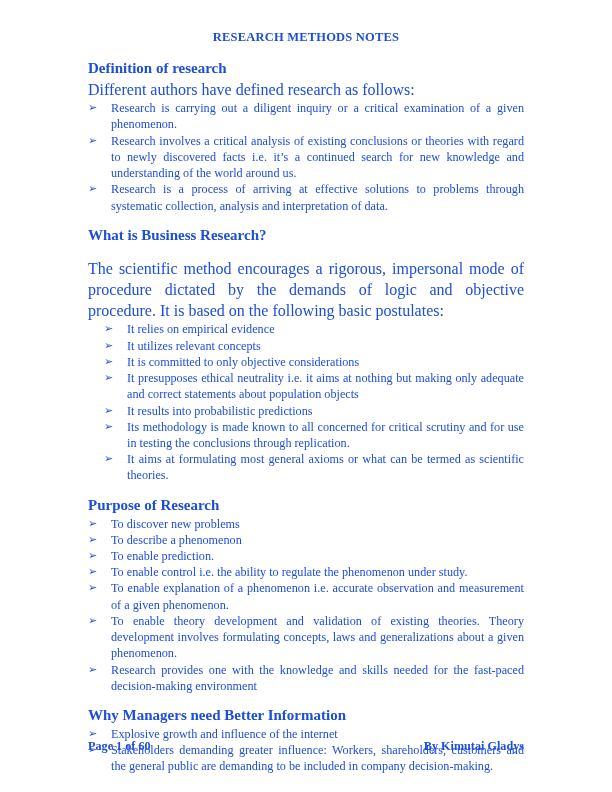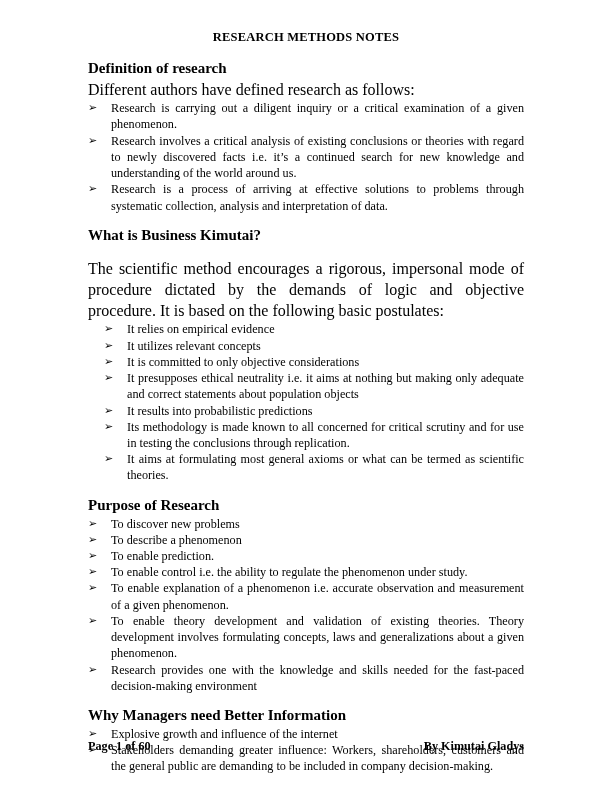--- a/index.html
+++ b/index.html
@@ -6,21 +6,21 @@
     margin: 0;
     padding: 0;
     background: #ffffff;
   }
   .page {
     position: relative;
     width: 612px;
     height: 792px;
     background: #ffffff;
     font-family: "Liberation Serif", "DejaVu Serif", serif;
-    color: #000000;
+    color: #1d4ed8;
     box-sizing: border-box;
     overflow: hidden;
   }
   .content {
     position: absolute;
     left: 88px;
     top: 30px;
     width: 436px;
   }
   .doc-title {
@@ -116,21 +116,21 @@
               <span class="marker">➢</span>
               <span class="text">Research involves a critical analysis of existing conclusions or theories with regard to newly discovered facts i.e. it’s a continued search for new knowledge and understanding of the world around us.</span>
             </li>
             <li>
               <span class="marker">➢</span>
               <span class="text">Research is a process of arriving at effective solutions to problems through systematic collection, analysis and interpretation of data.</span>
             </li>
           </ul>
         </div>
         <div class="section-block">
-          <div class="section-heading">What is Business Kimutai?</div>
+          <div class="section-heading">What is Business Research?</div>
         </div>
         <div class="section-block">
           <div class="para">The scientific method encourages a rigorous, impersonal mode of procedure dictated by the demands of logic and objective procedure. It is based on the following basic postulates:</div>
           <ul class="bullets lvl2">
             <li>
               <span class="marker">➢</span>
               <span class="text">It relies on empirical evidence</span>
             </li>
             <li>
               <span class="marker">➢</span>

